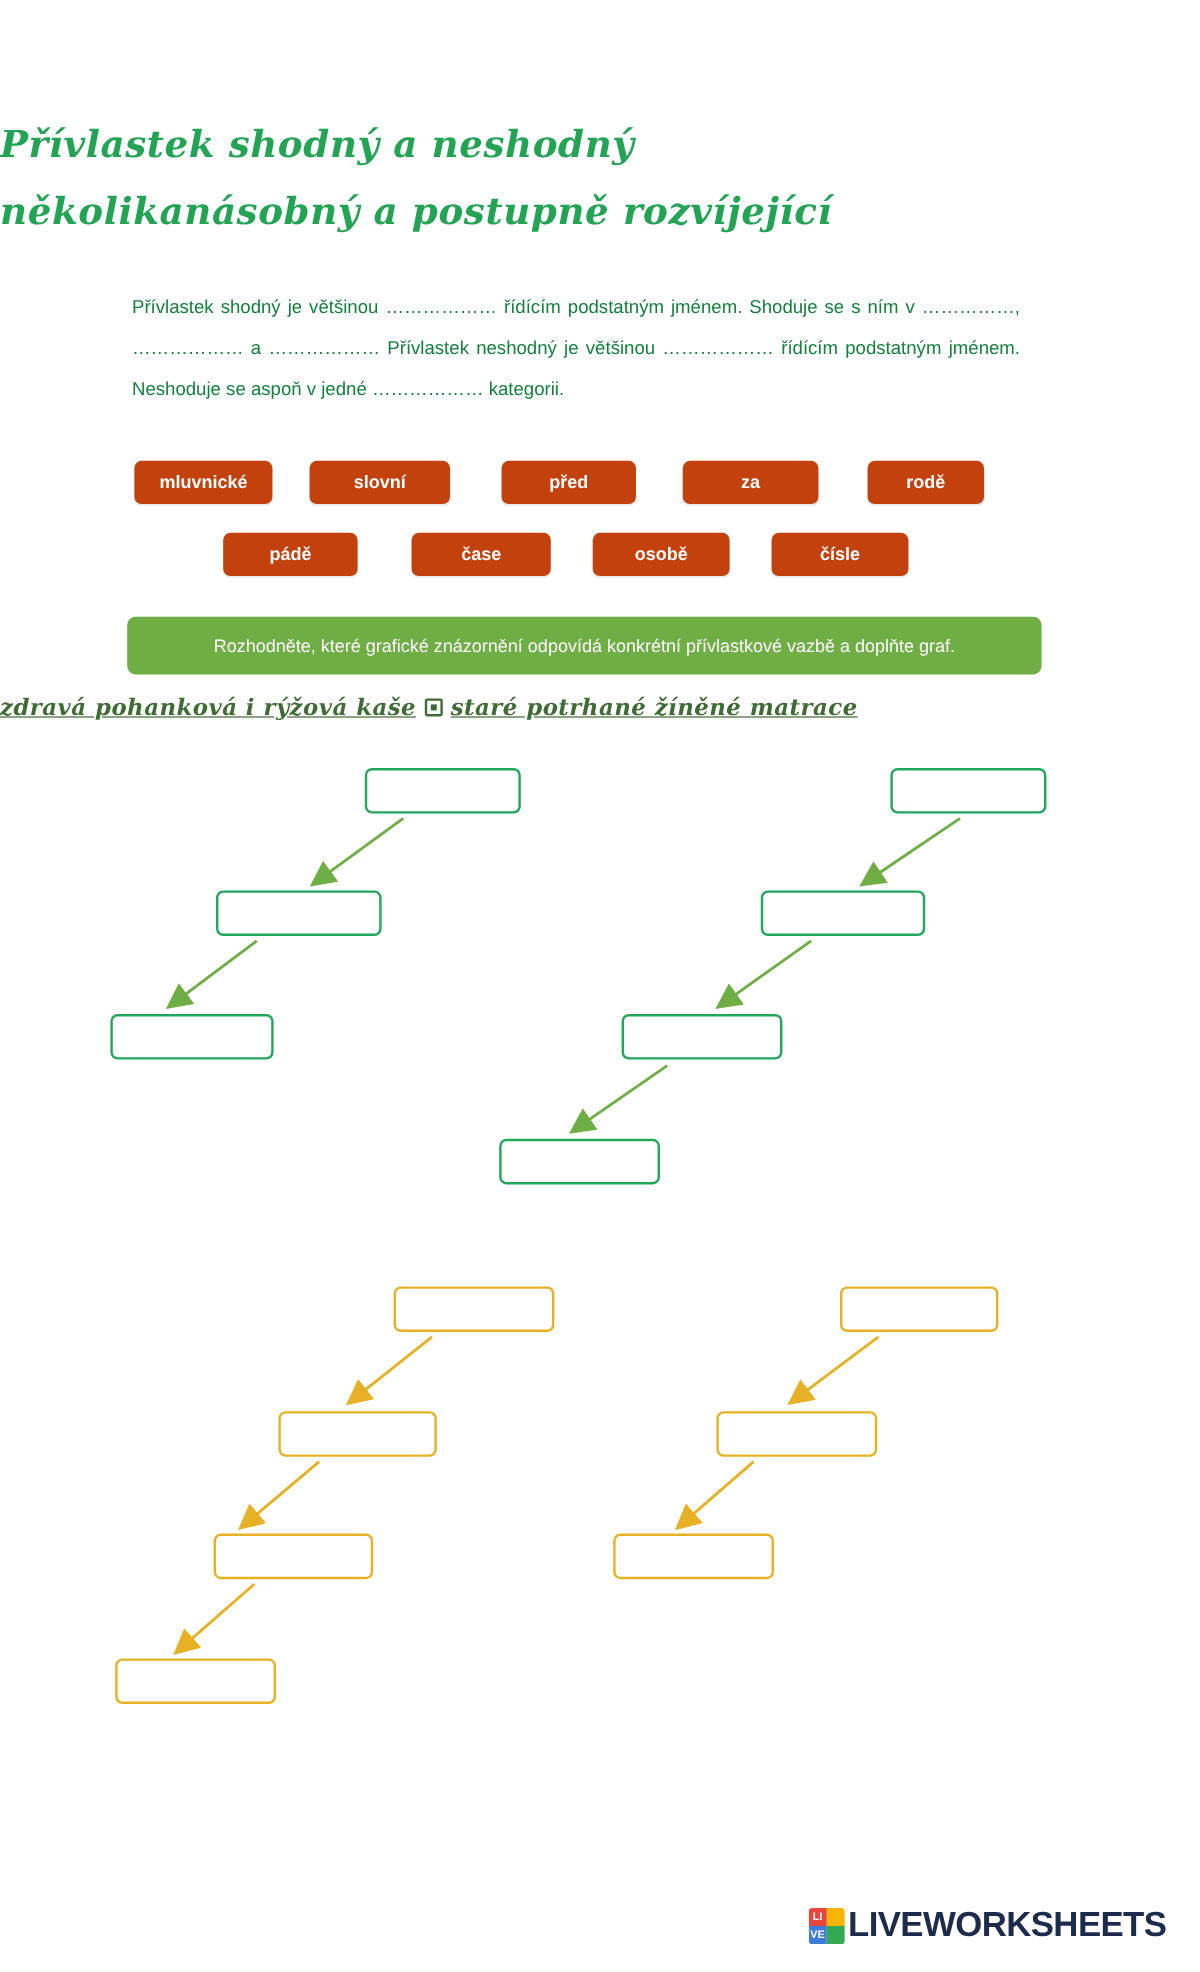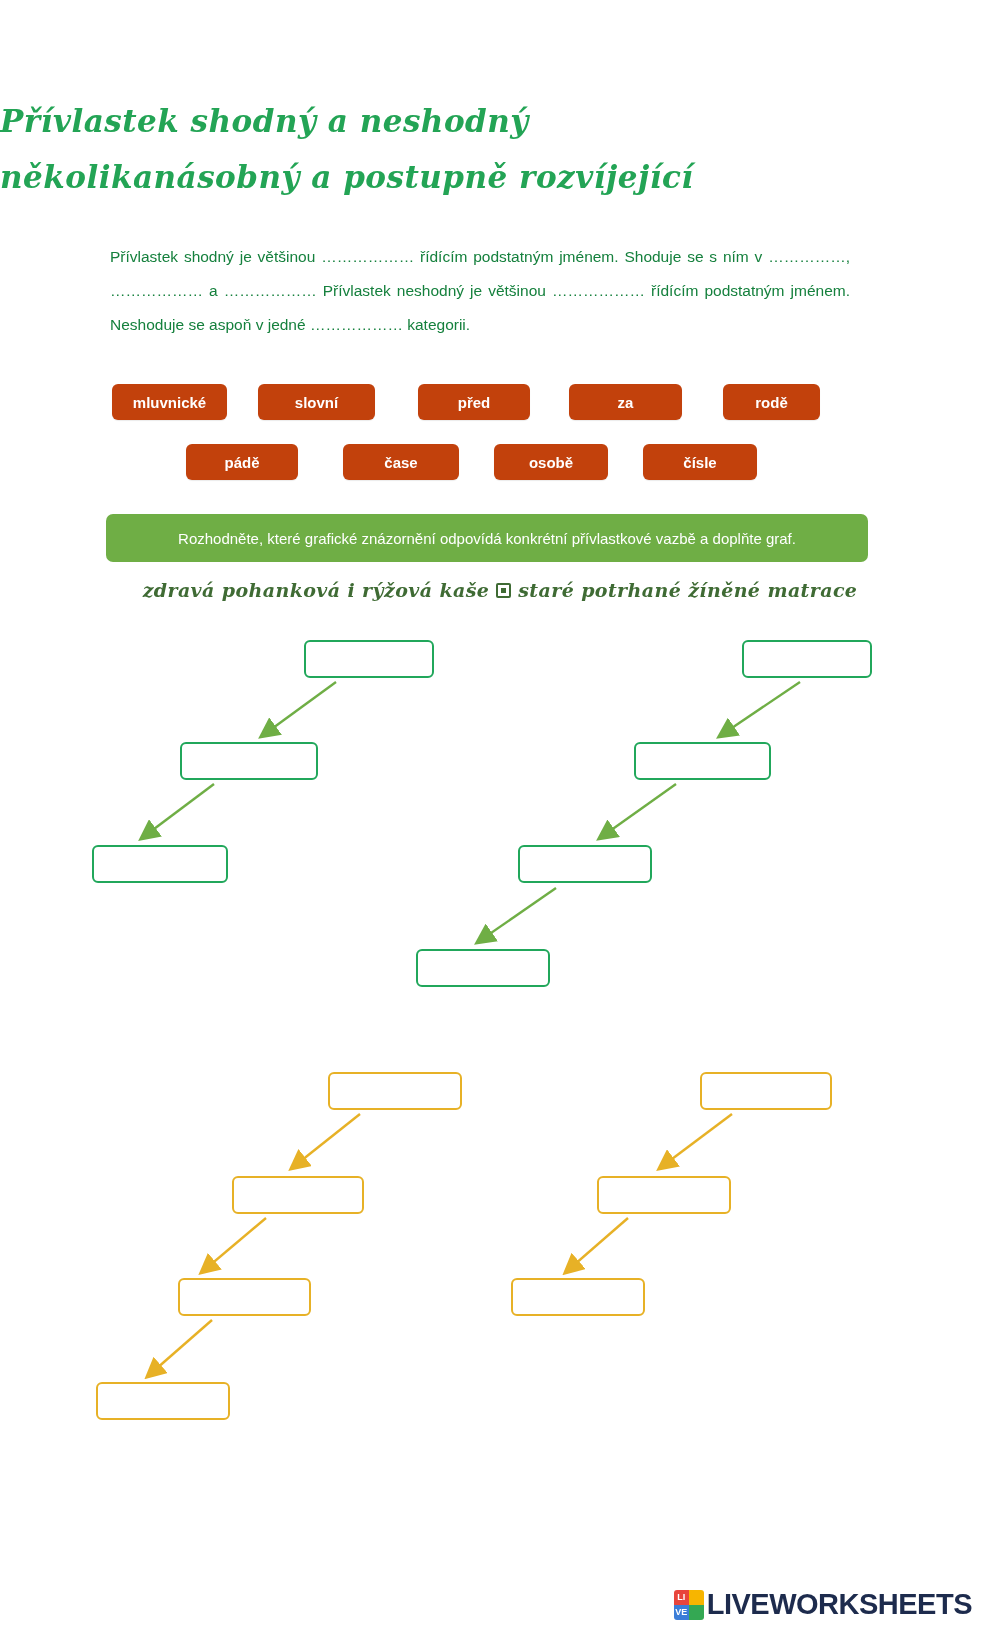--- a/index.html
+++ b/index.html
@@ -63,26 +63,26 @@
     justify-content:center;
     text-align:center;
     padding:17px 14px;
   }
 
   
   .script-head {
     position:absolute;
     width:1000px;
     left:0;
-    text-align:center;
     font-family:"DejaVu Serif", serif;
     font-style:italic;
     font-weight:bold;
     font-size:19px;
     letter-spacing:0.4px;
+    text-decoration:underline;
   }
   .script-head.green { color:#3f6b34; top:579px; }
   .script-head.yellow { color:#d8a227; top:1023px; }
   .sound-icon {
     display:inline-block;
     width:15px; height:15px;
     border:2px solid currentColor;
     border-radius:2px;
     position:relative;
     vertical-align:-1px;

